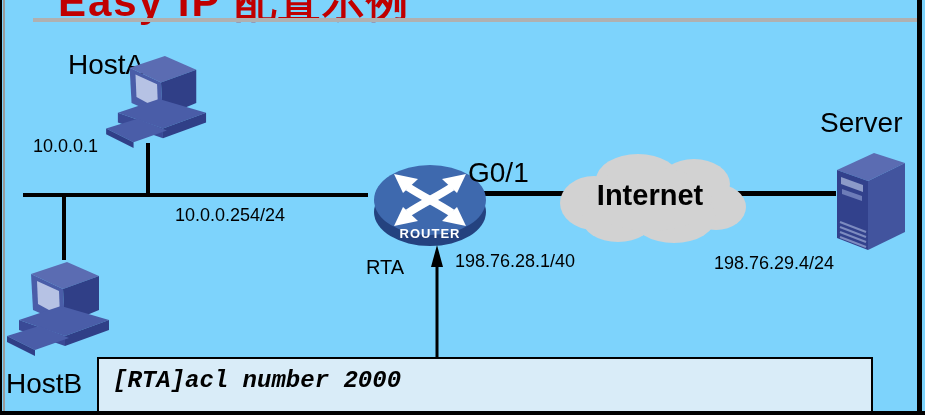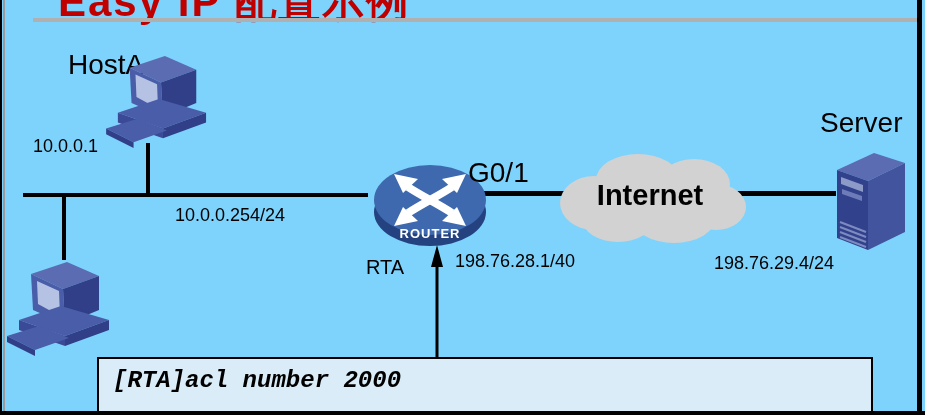--- a/index.html
+++ b/index.html
@@ -145,20 +145,21 @@
       <polygon points="24,16 56,31 58,66 26,52" fill="#4a5da8"></polygon>
       <polygon points="92,18 92,52 58,66 56,31" fill="#303f87"></polygon>
       <polygon points="30,23 52,33 53,58 31,46" fill="#b6c2e4"></polygon>
       <polygon points="12,62 54,48 102,62 58,78" fill="#4a5da8"></polygon>
       <polygon points="12,62 58,78 58,88 12,72" fill="#3a4a96"></polygon>
       <polygon points="102,62 102,72 58,88 58,78" fill="#303f87"></polygon>
       <polygon points="0,78 32,68 62,80 28,92" fill="#4a5da8"></polygon>
       <polygon points="0,78 28,92 28,98 0,84" fill="#303f87"></polygon>
     </svg>
   </div>
+  <div class="lbl lbl-hostb">HostB</div>
 
   <div class="lbl lbl-lan-ip">10.0.0.254/24</div>
   <div class="icon icon-router">
     <svg viewBox="0 0 116 88" aria-hidden="true">
       <ellipse cx="58" cy="52" rx="56" ry="34" fill="#24427f"></ellipse>
       <ellipse cx="58" cy="40" rx="56" ry="35" fill="#3e69ae"></ellipse>
       <g stroke="#ffffff" stroke-width="8" fill="none">
         <path d="M36,27 C48,35 68,45 80,53"></path>
         <path d="M80,27 C68,35 48,45 36,53"></path>
       </g>

